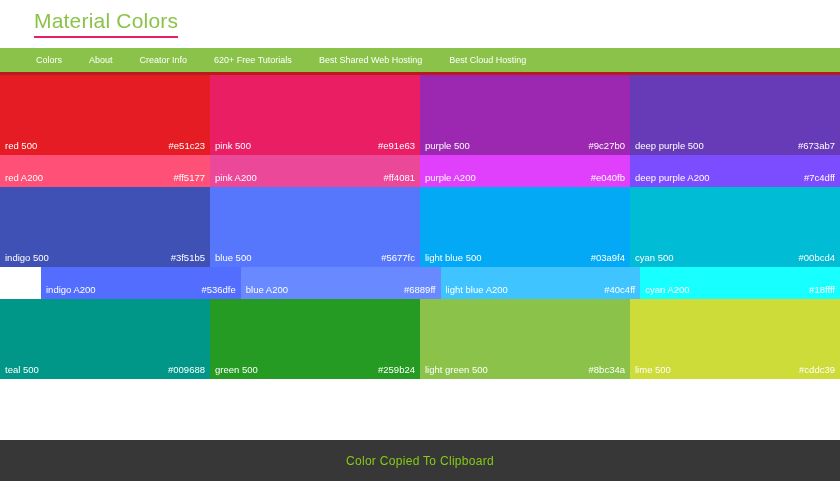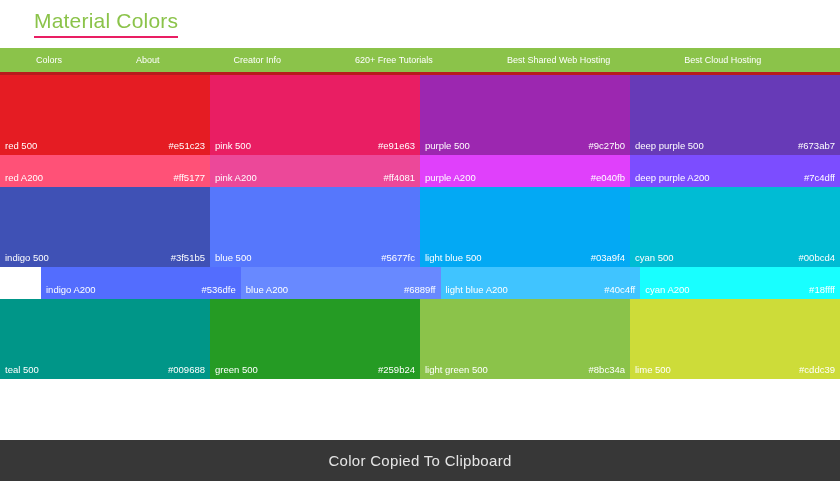--- a/index.html
+++ b/index.html
@@ -97,38 +97,38 @@
     white-space: nowrap;
   }
   .swatch-label { left: 5px; }
   .swatch-hex   { right: 5px; }
 
   
   .toast {
     flex: 0 0 41px;
     height: 41px;
     background: #373737;
-    color: #e5e5e5;
+    color: #84cc16;
     display: flex;
     align-items: center;
     justify-content: center;
-    font-size: 15px;
+    font-size: 12px;
     letter-spacing: 0.3px;
   }
 </style>
 </head>
 <body>
 
 <div id="app">
 
   <div class="header">
     <span class="site-title" style="color: rgb(139, 195, 74); border-bottom-color: rgb(233, 30, 99);">Material Colors</span>
   </div>
 
-  <nav class="navbar" id="navbar" style="background: rgb(139, 195, 74); border-bottom-color: rgb(183, 28, 28); gap: 47px;">
+  <nav class="navbar" id="navbar" style="background: rgb(139, 195, 74); border-bottom-color: rgb(183, 28, 28);">
       <a class="nav-item">Colors</a>
       <a class="nav-item">About</a>
       <a class="nav-item">Creator Info</a>
       <a class="nav-item">620+ Free Tutorials</a>
       <a class="nav-item">Best Shared Web Hosting</a>
       <a class="nav-item">Best Cloud Hosting</a>
     </nav>
 
   <div class="grid" id="grid">
       <div class="grid-row tall">

